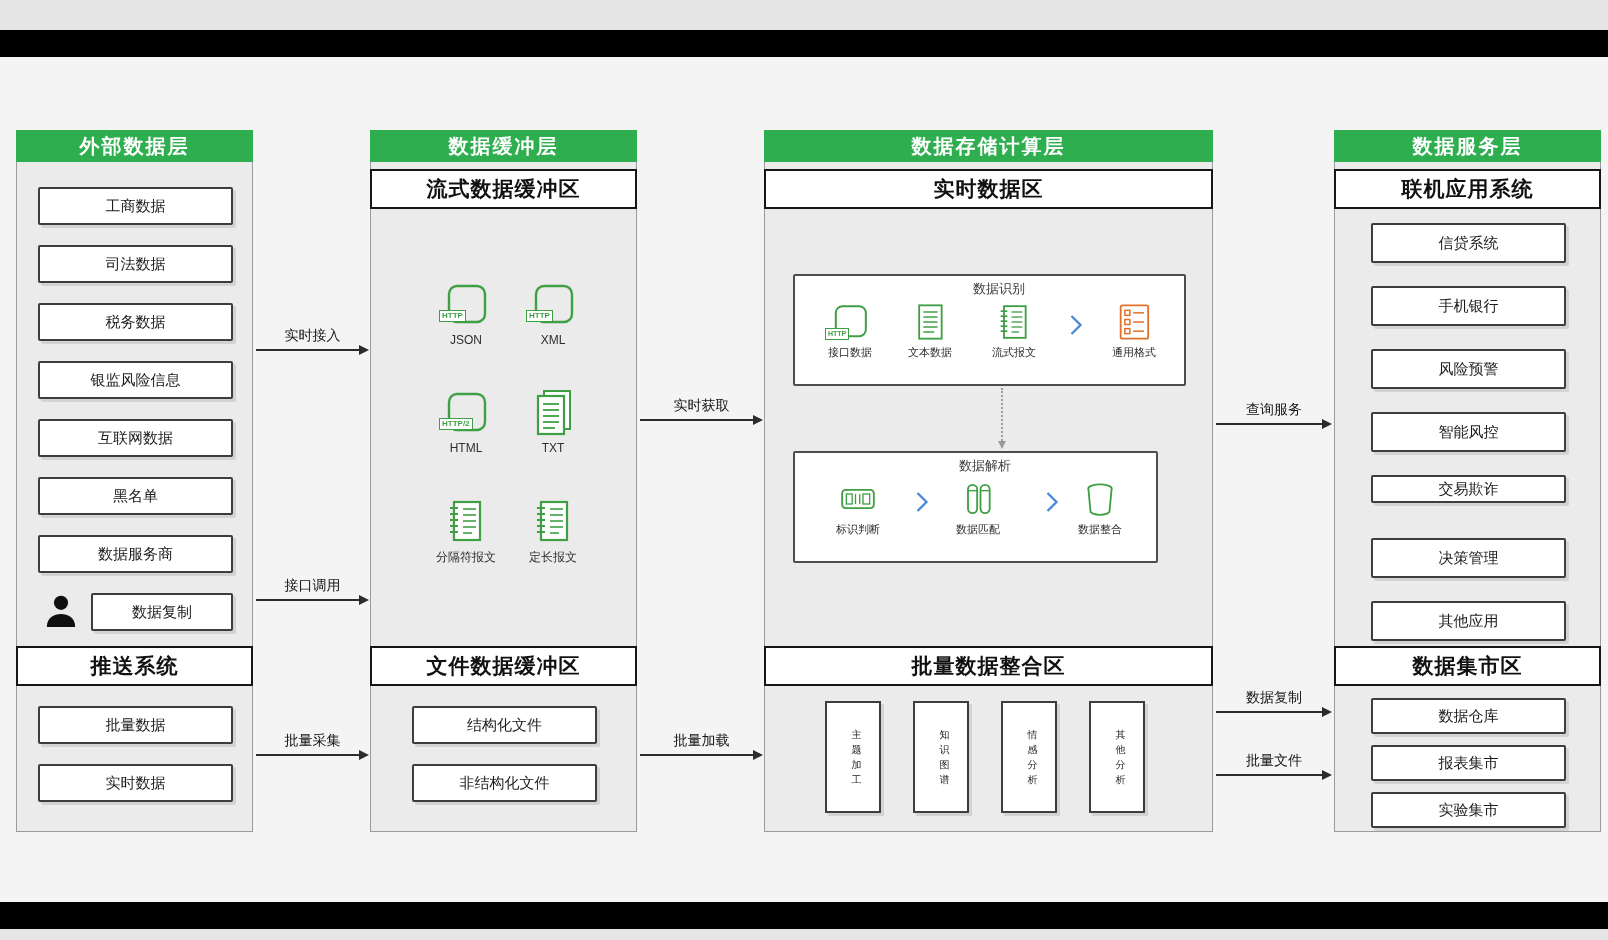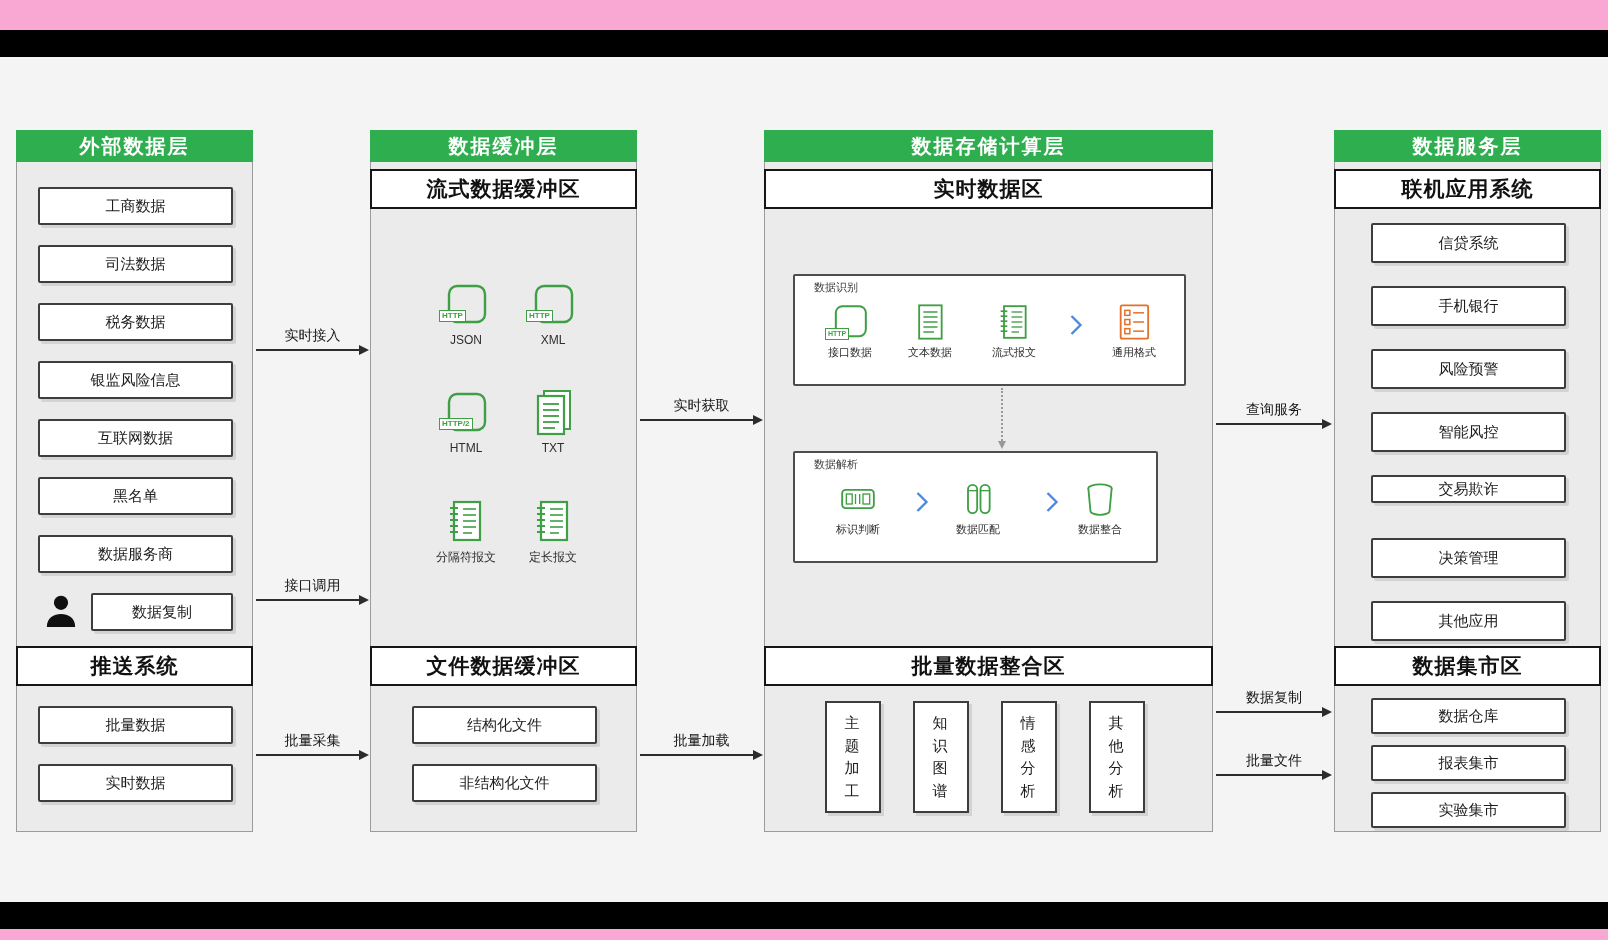--- a/index.html
+++ b/index.html
@@ -1,18 +1,18 @@
 <!DOCTYPE html>
 <html><head>
 <meta charset="utf-8">
 <style>
   * { margin:0; padding:0; box-sizing:border-box; }
   html,body { background:#ffffff; }
   body { font-family:"Liberation Sans","DejaVu Sans",sans-serif; }
-  .stage { position:relative; width:1608px; height:940px; background:#f9a8d4; overflow:hidden;text-decoration:underline; }
+  .stage { position:relative; width:1608px; height:940px; background:#e5e5e5; overflow:hidden;text-decoration:underline; }
   .mid { position:absolute; left:0; top:57px; width:1608px; height:846px; background:#f4f4f4; }
   .bar-black { position:absolute; left:0; width:1608px; height:27px; background:#000; }
 
   .col { position:absolute; background:#ebebeb; border:1px solid #9b9b9b; }
   .col-header { position:absolute; left:-1px; right:-1px; top:-1px; height:32px; background:#2fae4f;
                 color:#fff; font-size:20px; font-weight:bold; text-align:center; line-height:32px; letter-spacing:2px; }
   .bar { position:absolute; left:-1px; right:-1px; height:40px; background:#fff; border:2px solid #161616;
          font-size:21px; font-weight:bold; text-align:center; line-height:36px; color:#111; letter-spacing:1px; }
   .node { position:absolute; background:#fff; border:2px solid #3d3d3d; border-radius:2px;
           display:flex; align-items:center; justify-content:center; font-size:15px; color:#1c1c1c;
@@ -21,28 +21,28 @@
   .icell { position:absolute; width:100px; text-align:center; }
   .ic48 { width:52px; height:48px; display:block; margin:0 auto; }
   .ic40 { width:44px; height:40px; display:block; margin:0 auto; }
   .ilbl { font-size:12px; color:#2e2e2e; margin-top:4px; }
   .glbl { font-size:11px; color:#2e2e2e; margin-top:3px; }
   .badge { position:absolute; top:29px; left:50%; margin-left:-27px; background:#fff; border:1px solid #3f9f44;
            color:#3f9f44; font-size:8px; font-weight:bold; line-height:10px; padding:0 2px; }
   .badge.sm { top:26px; margin-left:-25px; font-size:7px; }
 
   .group { position:absolute; background:#fff; border:2px solid #4d4d4d; border-radius:2px; }
-  .gtitle { position:absolute; top:4px; left:0; right:0; font-size:11px; color:#3c3c3c;margin-left:19px; }
+  .gtitle { position:absolute; top:4px; left:0; right:0; text-align:center; font-size:13px; color:#3c3c3c;margin-left:19px; }
   .gcell { position:absolute; width:86px; text-align:center; }
   .chev { position:absolute; width:18px; height:26px; color:#4a89dc; }
 
   .vbox { position:absolute; width:56px; height:112px; background:#fff; border:2px solid #3d3d3d;
           display:flex; align-items:center; justify-content:center; box-shadow:3px 3px 0 rgba(0,0,0,.10); }
-  .vbox span { display:block; width:17px; font-size:15px; line-height:1.5; word-break:break-all;
-               text-align:left; color:#1c1c1c; }
+  .vbox span { display:block; width:17px; font-size:10px; line-height:1.5; word-break:break-all;
+               text-align:right; color:#1c1c1c; }
 
   .arrow { position:absolute; height:28px; }
   .albl { position:absolute; top:0; left:0; right:0; text-align:center; font-size:14px; color:#151515; white-space:nowrap; }
   .aline { position:absolute; left:0; right:8px; bottom:4px; border-top:2px solid #2c2c2c; display:block; }
   .ahead { position:absolute; right:0; bottom:0; width:0; height:0; border-left:10px solid #2c2c2c;
            border-top:5px solid transparent; border-bottom:5px solid transparent; display:block; }
   .dotv { position:absolute; width:0; border-left:2px dotted #999; }
   .dhead { position:absolute; left:-5px; bottom:-8px; width:0; height:0; border-top:8px solid #999;
            border-left:4px solid transparent; border-right:4px solid transparent; display:block; }
   .psvg { position:absolute; color:#101010; }

